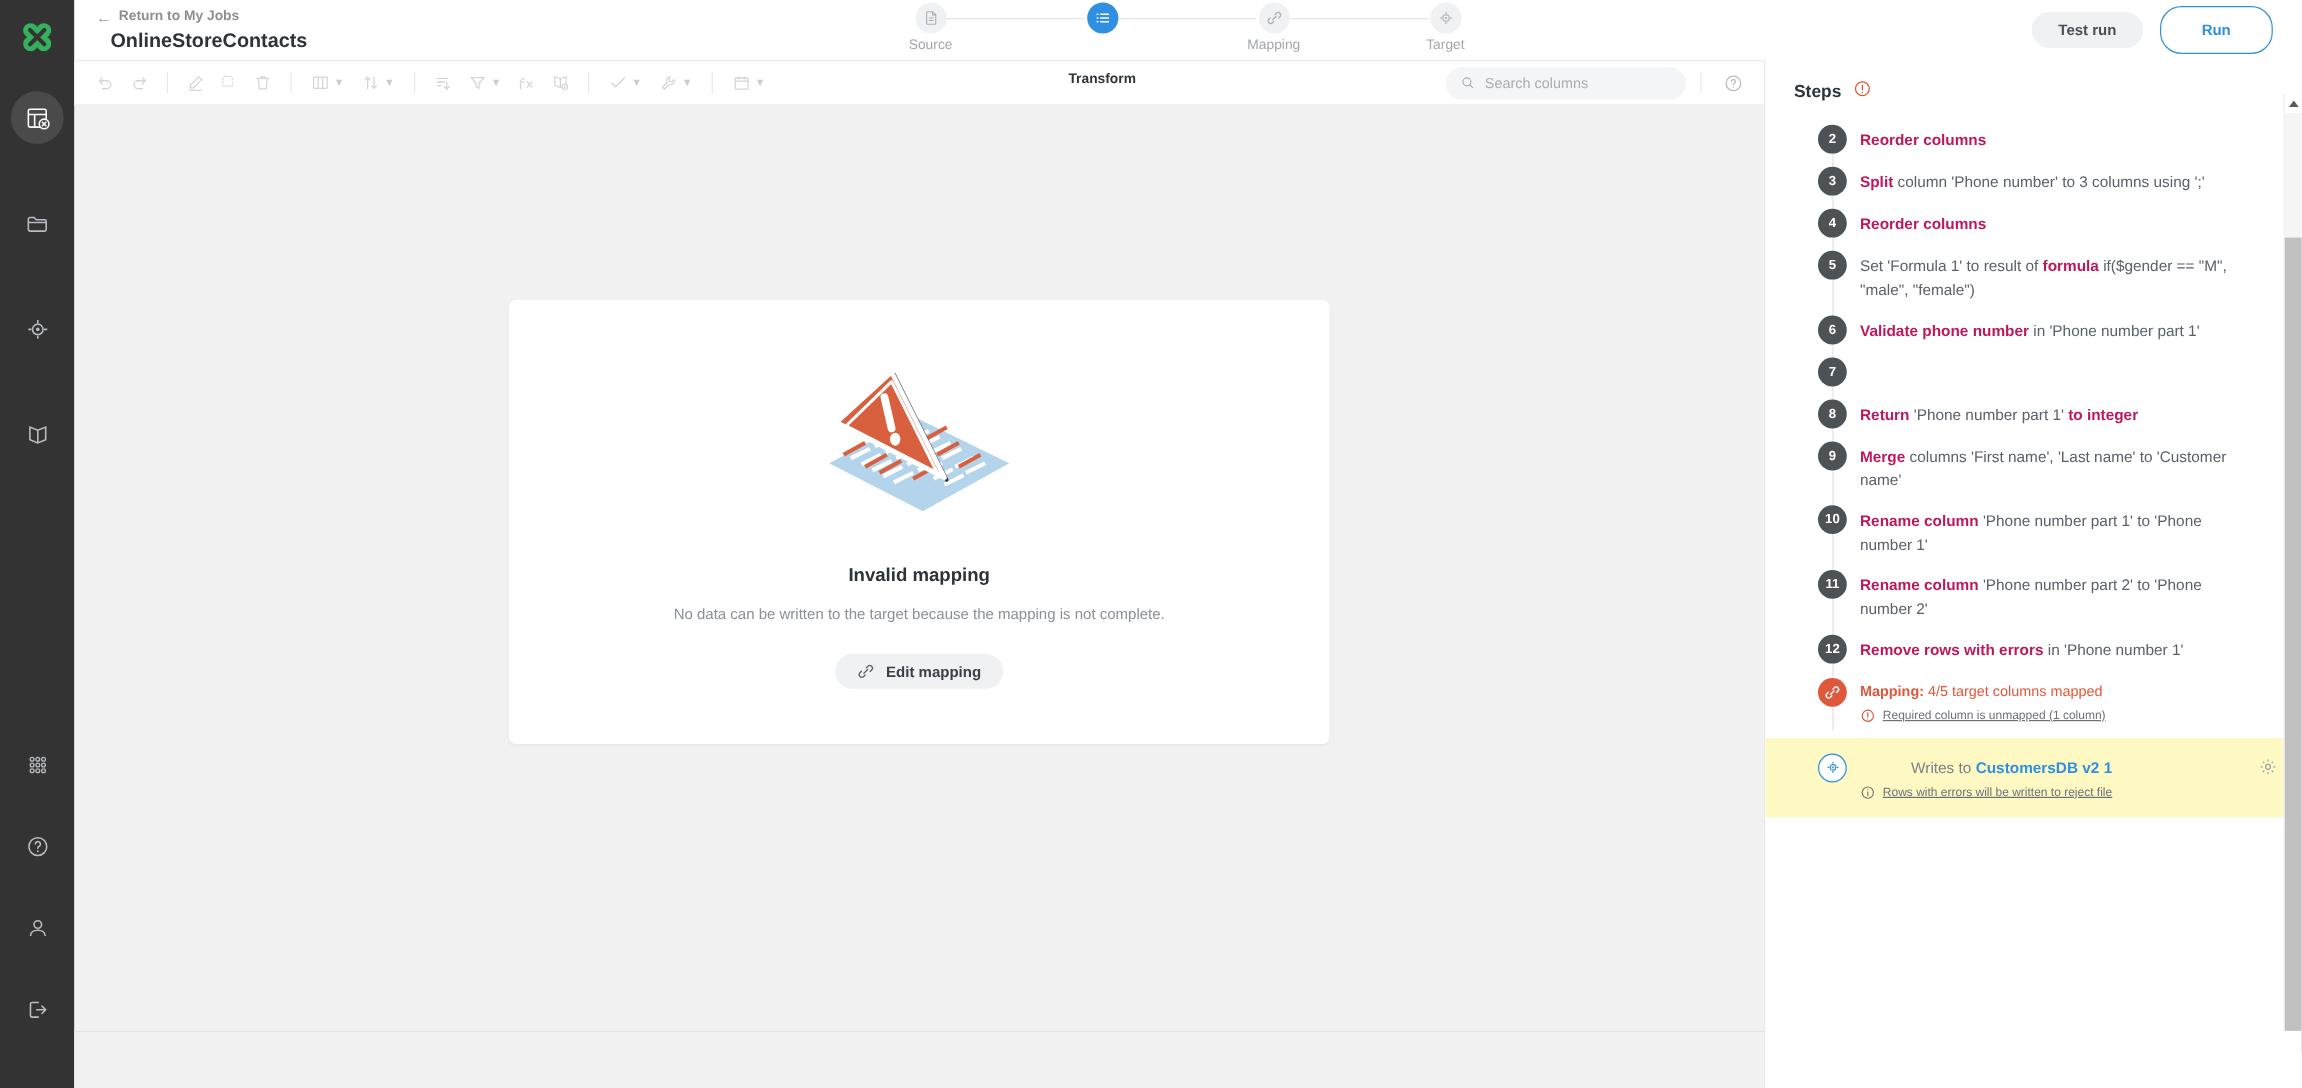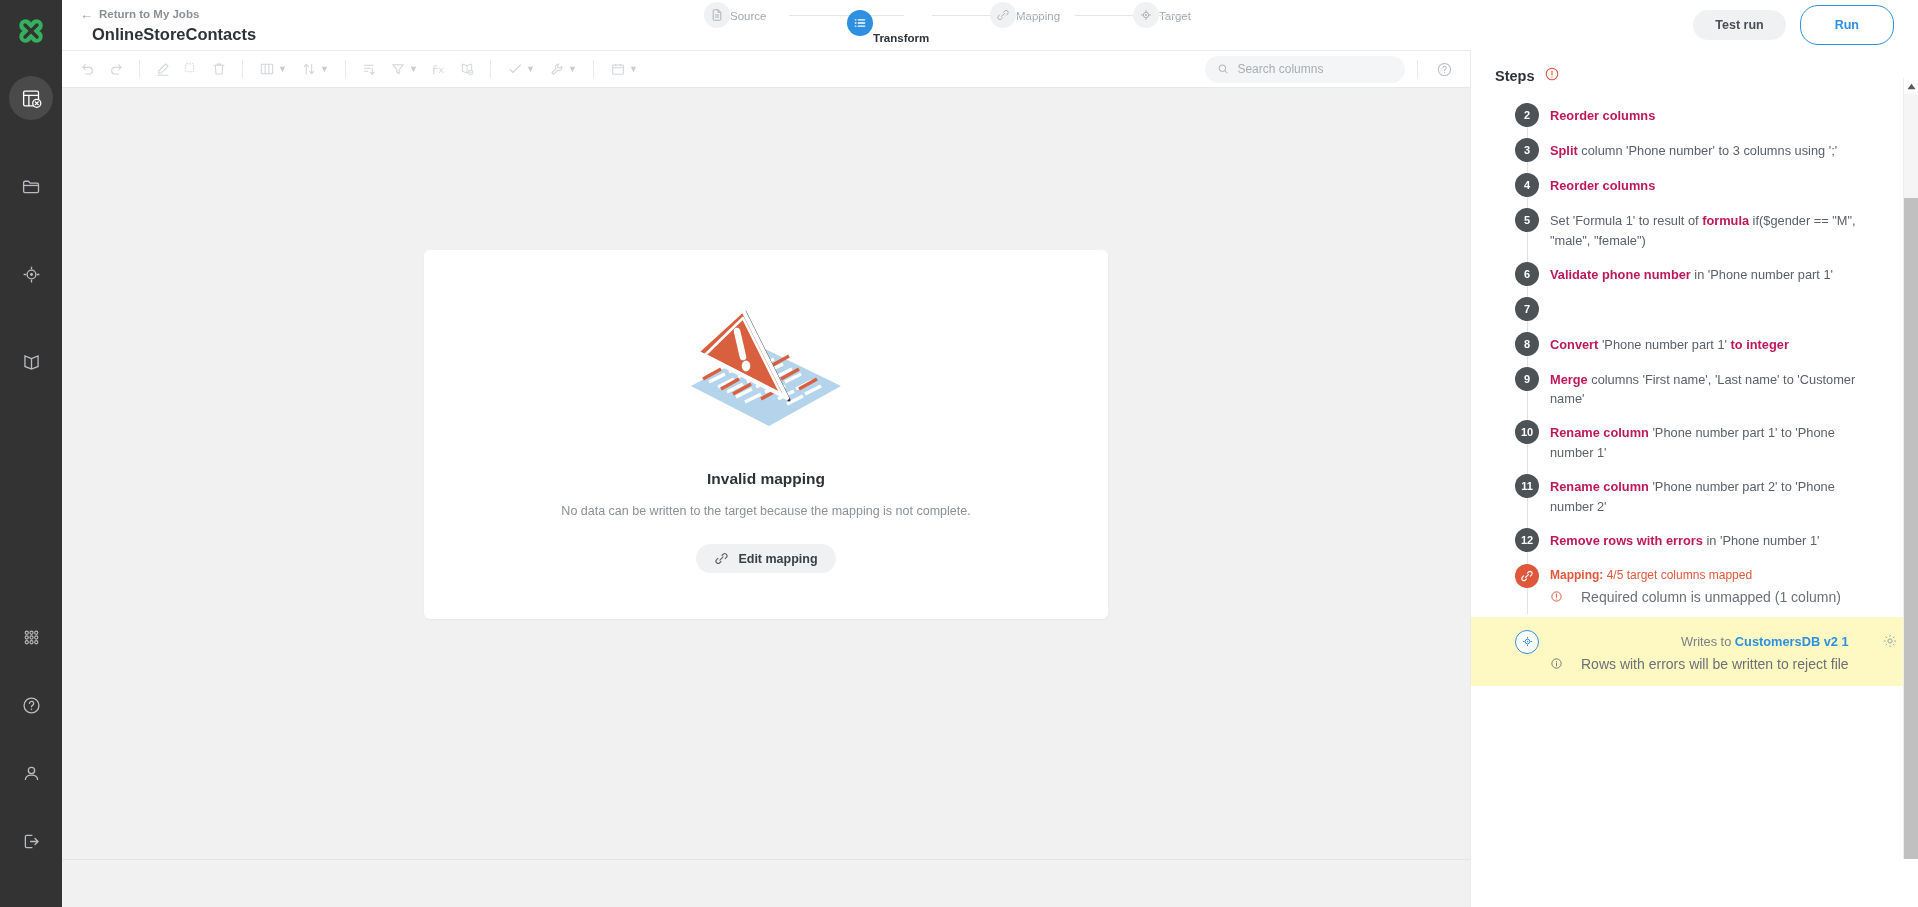--- a/index.html
+++ b/index.html
@@ -48,21 +48,21 @@
   }
   .return-arrow { font-size: 13px; color: #9aa0a6; }
   .job-title {
     font-size: 16.5px; font-weight: bold; color: #2e3338;
     margin-top: 3px; padding-left: 12px;
   }
   .stepper {
     position: absolute; left: 50%; transform: translateX(-50%);
     top: 0; display: flex; align-items: flex-start; height: 50px;
   }
-  .stage { width: 143px; display: flex; flex-direction: row; align-items: center; position: relative; cursor: pointer; }
+  .stage { width: 143px; display: flex; flex-direction: column; align-items: center; position: relative; cursor: pointer; }
   .stage-circle {
     width: 26px; height: 26px; border-radius: 50%; background: #f0f1f3;
     display: flex; align-items: center; justify-content: center; margin-top: 2px;
     position: relative; z-index: 2;
   }
   .stage-circle.on { background: #2f8fe0; }
   .stage-label { font-size: 11.5px; color: #a3a8ad; margin-top: 4px; }
   .stage-label.on { color: #2e3338; font-weight: bold; margin-top: 32px; }
   .stage .connector {
     position: absolute; top: 15px; height: 1px; background: #e3e5e8;
@@ -171,22 +171,22 @@
 
   
   .step-row.mapping .map-icon {
     width: 24px; height: 24px; border-radius: 50%; background: #e0583c;
     display: flex; align-items: center; justify-content: center;
     flex-shrink: 0; position: relative; z-index: 2;
   }
   .mapping-text { font-size: 12px; line-height: 1.5; color: #e0583c; padding-top: 2px; }
   .mapping-text b { font-weight: bold; }
   .sub-note {
-    display: flex; align-items: center; gap: 18px;
-    font-size: 14px; color: #6b7178; margin-top: 5px;
+    display: flex; align-items: center; gap: 6px;
+    font-size: 10px; color: #6b7178; margin-top: 5px; text-decoration: underline;
   }
   .sub-note.warn { color: #6b7178; }
 
   
   .target-row {
     background: #fef9c3; padding: 13px 50px 14px 44px;
     display: flex; gap: 11px; position: relative; cursor: pointer; text-align: right;
   }
   .target-icon {
     width: 24px; height: 24px; border-radius: 50%;
@@ -580,21 +580,21 @@
               </div>
               <div class="step-row">
                 <div class="step-num">6</div>
                 <div class="step-text"><b>Validate phone number</b><span> in 'Phone number part 1'</span></div>
               </div>
               <div class="step-row">
                 <div class="step-num">7</div>
               </div>
               <div class="step-row">
                 <div class="step-num">8</div>
-                <div class="step-text"><b>Convert</b><span> 'Phone number part 1' </span><b>to integer</b></div>
+                <div class="step-text"><b>Return</b><span> 'Phone number part 1' </span><b>to integer</b></div>
               </div>
               <div class="step-row">
                 <div class="step-num">9</div>
                 <div class="step-text"><b>Merge</b><span> columns 'First name', 'Last name' to 'Customer name'</span></div>
               </div>
               <div class="step-row">
                 <div class="step-num">10</div>
                 <div class="step-text"><b>Rename column</b><span> 'Phone number part 1' to 'Phone number 1'</span></div>
               </div>
               <div class="step-row">

